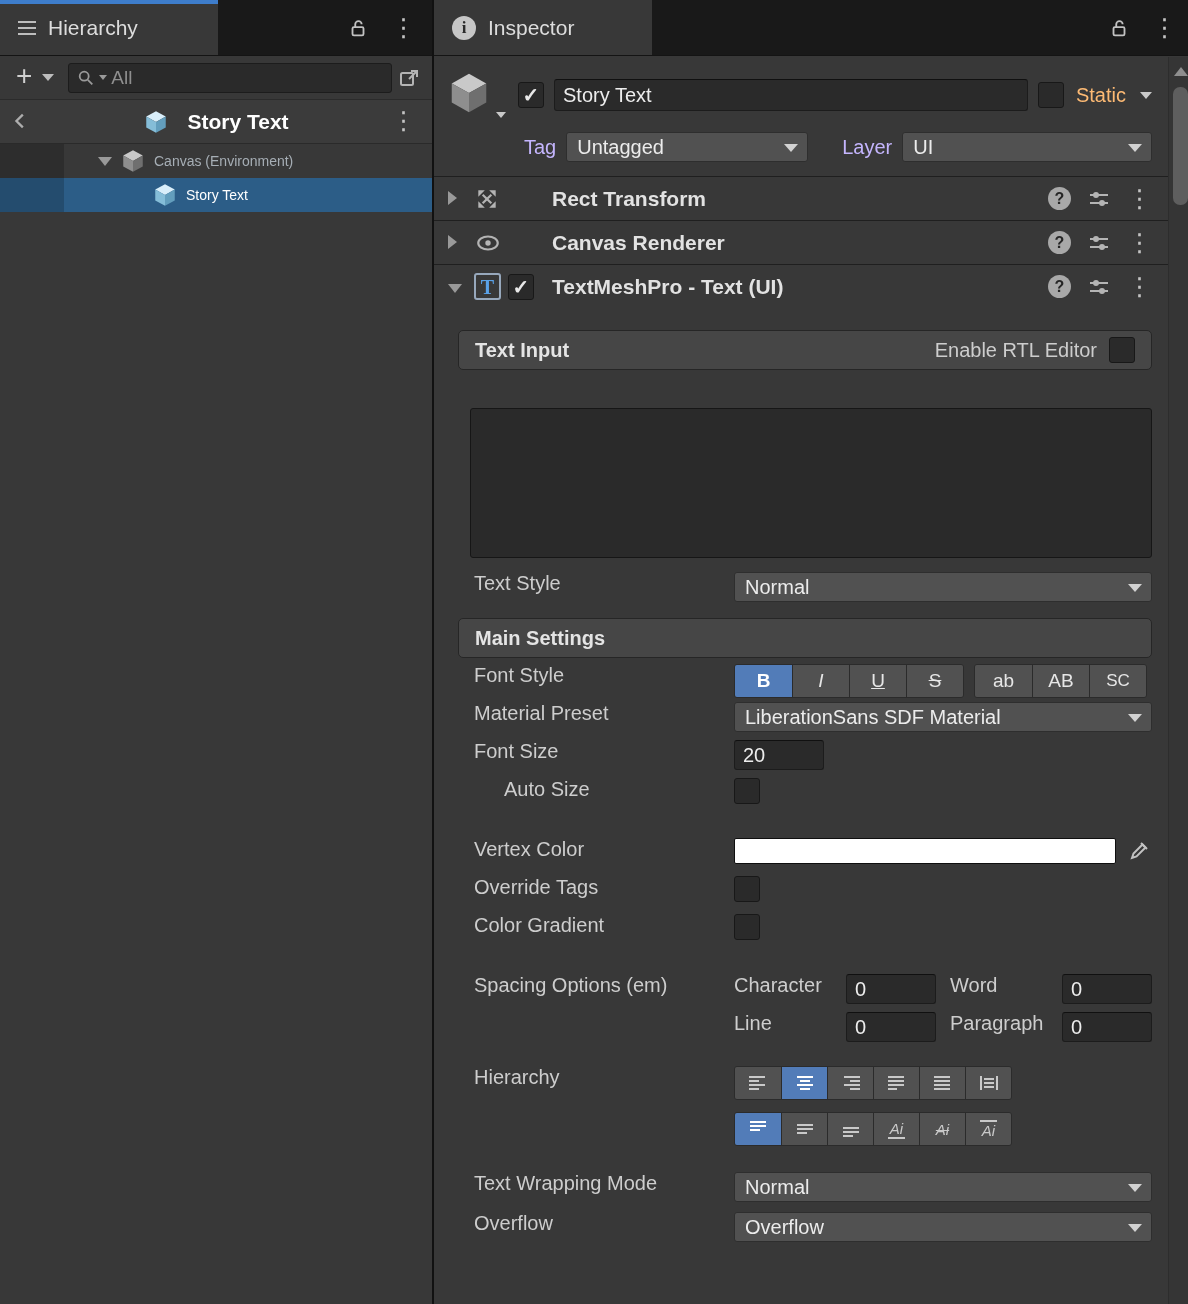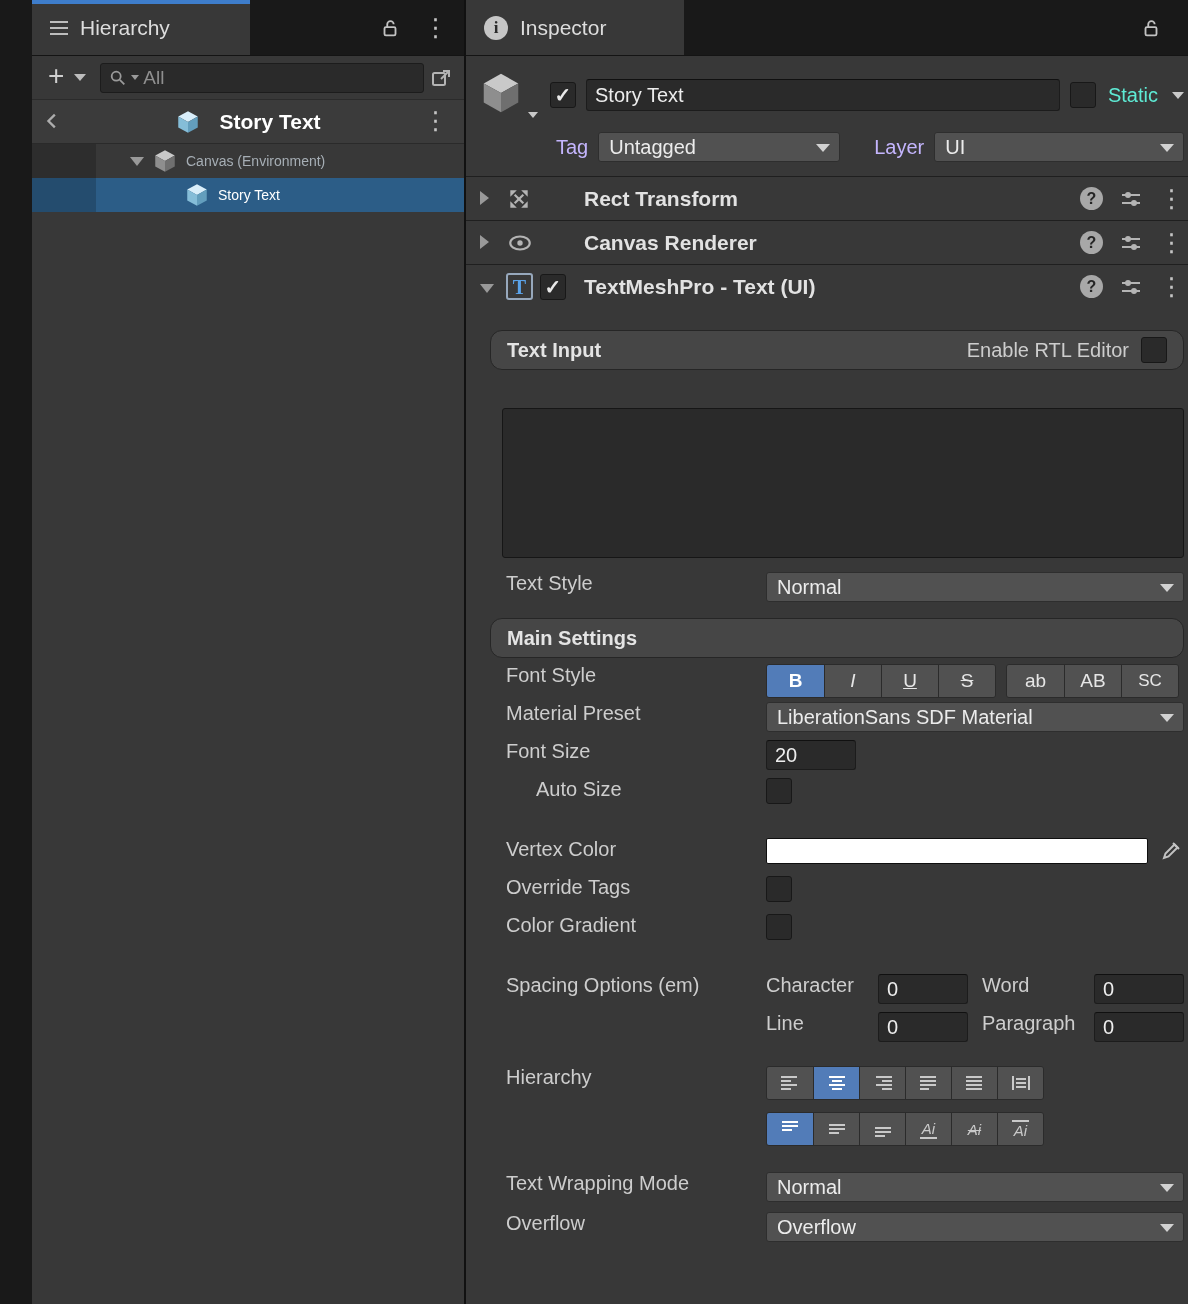--- a/index.html
+++ b/index.html
@@ -1,18 +1,18 @@
 <!DOCTYPE html>
 <html><head>
 <meta charset="utf-8">
 <style>
   * { margin:0; padding:0; box-sizing:border-box; }
   html,body { width:1188px; height:1304px; background:#191919; overflow:hidden;
               font-family:"Liberation Sans", sans-serif; }
-  .root { display:flex; width:1109px; height:1304px; color:#C8C8C8; font-size:20px;margin-left:32px; }
+  .root { display:flex; width:1109px; height:1304px; color:#C8C8C8; font-size:20px; }
 
   
   .tabbar { height:56px; background:#191919; display:flex; align-items:stretch; position:relative; border-bottom:1px solid #141414; flex:none; }
   .tab { width:218px; background:#383838; display:flex; align-items:center; padding:0 18px; position:relative; gap:12px; }
   .tab.focused::before { content:""; position:absolute; top:0; left:0; right:0; height:4px; background:#3E7DCB; }
   .tab-label { color:#DDDDDD; font-size:21px; }
   .tabbar-actions { margin-left:auto; display:flex; align-items:center; gap:22px; padding-right:16px; }
   .kebab { color:#C4C4C4; font-size:25px; line-height:1; cursor:default; }
   .tri-down { width:0; height:0; border-left:6px solid transparent; border-right:6px solid transparent; border-top:7px solid #C9C9C9; display:inline-block; }
   .tri-right { width:0; height:0; border-top:7px solid transparent; border-bottom:7px solid transparent; border-left:9px solid #999999; display:inline-block; }
@@ -59,40 +59,40 @@
   .panel.right { flex:1; background:#383838; display:flex; flex-direction:column; position:relative; }
   .info-badge { width:24px; height:24px; border-radius:50%; background:#C6C6C6; color:#2B2B2B; font-weight:bold; font-size:17px; font-family:"Liberation Serif",serif; display:flex; align-items:center; justify-content:center; }
   .insp-content { flex:1; margin-right:25px; overflow:hidden; display:flex; flex-direction:column; }
 
   .go-header { padding:14px 16px 14px 12px; flex:none; }
   .go-row1 { display:flex; align-items:center; gap:10px; }
   .go-icon-wrap { width:62px; height:50px; position:relative; flex:none; }
   .go-icon-wrap .cube-big { width:46px; height:46px; }
   .go-icon-wrap .tri-down { position:absolute; right:2px; bottom:2px; border-left-width:5px; border-right-width:5px; border-top-width:6px; }
   .name-field { flex:1; height:32px; }
-  .static-label { color:#5eead4; margin:0 4px 0 2px; }
+  .static-label { color:#fdba74; margin:0 4px 0 2px; }
   .go-row2 { display:flex; align-items:center; margin-top:12px; padding-left:78px; gap:10px; }
   .go-row2 .glabel { color:#c4b5fd; }
   .tag-drop { width:242px; }
   .layer-label { margin-left:24px; }
   .layer-drop { flex:1; }
 
   .comp-header { height:44px; border-top:1px solid #1F1F1F; display:flex; align-items:center; padding:0 16px 0 14px; flex:none; }
   .comp-header .foldout { width:26px; flex:none; }
   .comp-icon { width:34px; height:28px; display:flex; align-items:center; justify-content:flex-start; flex:none; }
   .comp-spacer { width:44px; flex:none; }
   .comp-check-gap { width:18px; flex:none; }
   .comp-title { font-weight:bold; color:#E2E2E2; font-size:21px; }
   .header-actions { margin-left:auto; display:flex; align-items:center; gap:16px; }
   .help-badge { width:23px; height:23px; border-radius:50%; background:#A8A8A8; color:#262626; font-weight:bold; font-size:16px; display:flex; align-items:center; justify-content:center; }
   .tmp-icon { width:27px; height:27px; border:2px solid #97A8BC; border-radius:3px; display:flex; align-items:center; justify-content:center; }
   .tmp-icon span { color:#5AA2E8; font-family:"Liberation Serif",serif; font-weight:bold; font-size:20px; line-height:1; }
 
   .tmp-body { padding:22px 16px 6px 24px; flex:1; display:flex; flex-direction:column; }
-  .section-bar { height:40px; background:#464646; border:1px solid #262626; border-radius:12px; display:flex; align-items:center; padding:0 16px; flex:none; }
+  .section-bar { height:40px; background:#464646; border:1px solid #262626; border-radius:5px; display:flex; align-items:center; padding:0 16px; flex:none; }
   .section-title { font-weight:bold; color:#E4E4E4; font-size:20px; }
   .rtl-group { margin-left:auto; display:flex; align-items:center; gap:12px; }
   .rtl-group .plain { color:#CDCDCD; }
   .text-area { height:150px; margin:38px 0 14px 12px; background:#2A2A2A; border:1px solid #161616; border-radius:3px; resize:none; outline:none; flex:none; }
   .prow { display:flex; align-items:flex-start; height:38px; padding-left:16px; flex:none; }
   .prow.tall { height:40px; }
   .plabel { width:260px; flex:none; color:#CDCDCD; font-size:20px; }
   .plabel.indent { padding-left:30px; }
   .grow { flex:1; }
   .gap8{height:8px;flex:none}.gap6{height:6px;flex:none}.gap22{height:22px;flex:none}.gap16{height:16px;flex:none}

